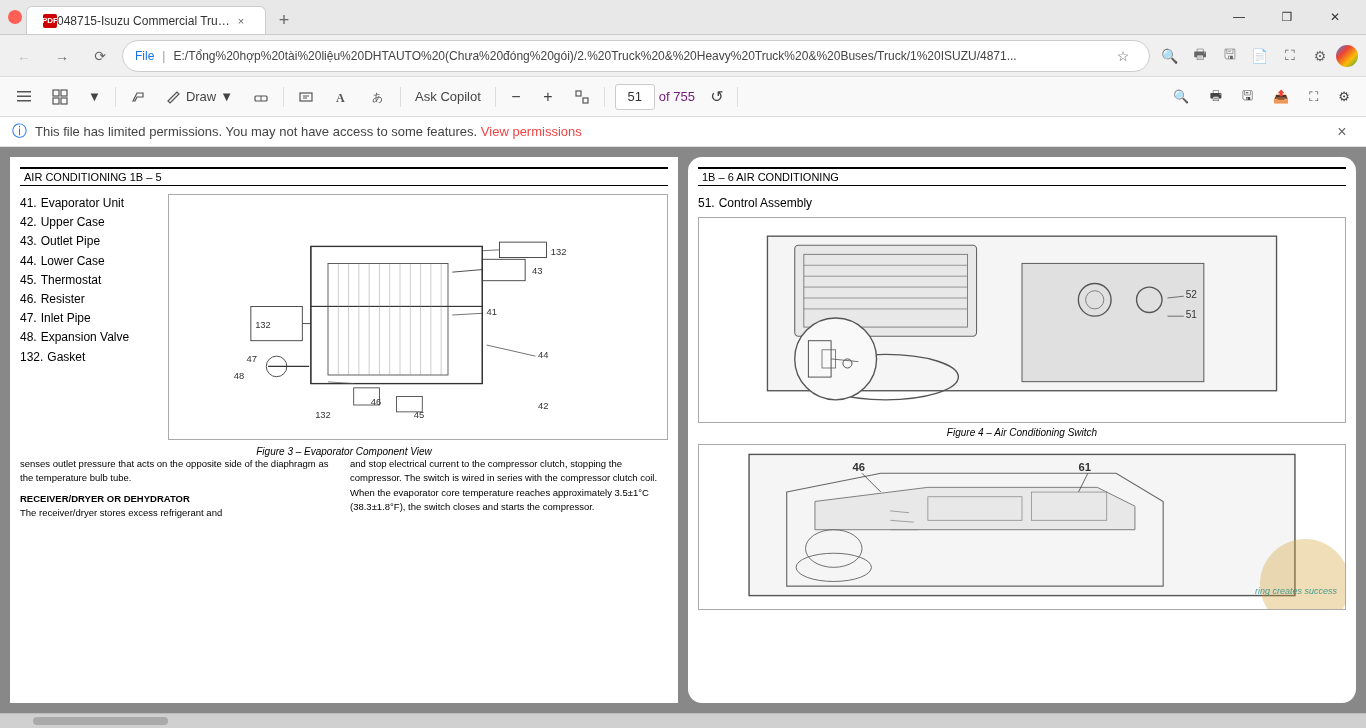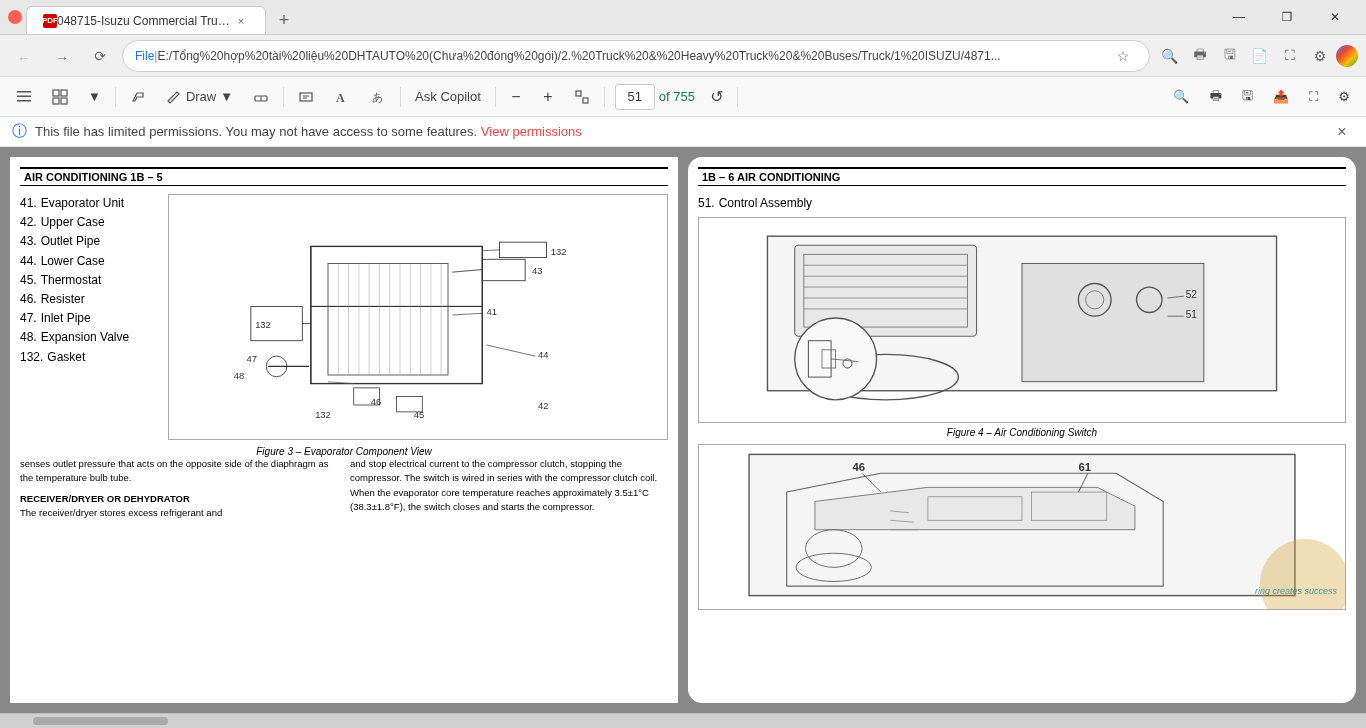--- a/index.html
+++ b/index.html
@@ -16,53 +16,53 @@
     .tab-label { flex: 1; overflow: hidden; text-overflow: ellipsis; white-space: nowrap; font-size: 12px; }
     .tab-close { width: 16px; height: 16px; display: flex; align-items: center; justify-content: center; border-radius: 50%; cursor: pointer; font-size: 11px; color: #666; }
     .new-tab-btn { width: 28px; height: 28px; display: flex; align-items: center; justify-content: center; font-size: 18px; color: #666; cursor: pointer; border-radius: 50%; margin-left: 4px; }
     .window-controls { display: flex; gap: 2px; margin-left: auto; align-items: center; }
     .win-btn { width: 46px; height: 35px; display: flex; align-items: center; justify-content: center; cursor: pointer; font-size: 12px; color: #333; }
 
     
     .address-bar { height: 42px; background: #f0f0f0; display: flex; align-items: center; padding: 0 8px; gap: 6px; border-bottom: 1px solid #ddd; }
     .nav-btn { width: 32px; height: 32px; display: flex; align-items: center; justify-content: center; border-radius: 50%; cursor: pointer; font-size: 14px; color: #666; }
     .nav-btn.disabled { color: #bbb; cursor: default; }
-    .address-input { flex: 1; height: 32px; background: #fff; border: 1px solid #ccc; border-radius: 16px; display: flex; align-items: center; padding: 0 12px; font-size: 12px; color: #444; }
+    .address-input { flex: 1; height: 32px; background: #fff; border: 1px solid #ccc; border-radius: 16px; display: flex; align-items: center; padding: 0 12px; gap: 8px; font-size: 12px; color: #444; }
     .address-protocol { color: #1a73e8; font-size: 12px; }
     .address-separator { color: #999; }
     .address-url { flex: 1; overflow: hidden; text-overflow: ellipsis; white-space: nowrap; font-size: 12px; color: #444; }
     .address-icons { display: flex; align-items: center; gap: 4px; }
     .addr-icon-btn { width: 28px; height: 28px; display: flex; align-items: center; justify-content: center; border-radius: 50%; cursor: pointer; color: #666; font-size: 14px; }
     .toolbar-right { display: flex; align-items: center; gap: 2px; }
 
     
     .pdf-toolbar { height: 40px; background: #f9f9f9; border-bottom: 1px solid #ddd; display: flex; align-items: center; padding: 0 8px; gap: 4px; }
     .pdf-tool-btn { height: 30px; display: flex; align-items: center; justify-content: center; padding: 0 8px; border-radius: 4px; cursor: pointer; font-size: 13px; color: #444; gap: 4px; }
     .pdf-divider { width: 1px; height: 20px; background: #ddd; margin: 0 2px; }
     .pdf-page-nav { display: flex; align-items: center; gap: 4px; margin: 0 4px; }
     .pdf-zoom-btn { width: 28px; height: 28px; display: flex; align-items: center; justify-content: center; border-radius: 4px; cursor: pointer; font-size: 16px; color: #444; }
     .pdf-page-input { width: 40px; height: 26px; text-align: center; border: 1px solid #ccc; border-radius: 3px; font-size: 13px; background: #fff; color: #333; }
-    .pdf-page-of { font-size: 13px; color: #15803d; }
+    .pdf-page-of { font-size: 13px; color: #701a75; }
     .pdf-toolbar-right { margin-left: auto; display: flex; align-items: center; gap: 4px; }
 
     
     .notification-bar { height: 30px; background: #fff; border-bottom: 1px solid #e0e0e0; display: flex; align-items: center; padding: 0 12px; gap: 8px; font-size: 13px; color: #444; }
     .notif-icon { color: #1a73e8; font-size: 15px; }
     .notif-text { flex: 1; }
     .notif-link { color: #ef4444; cursor: pointer; text-decoration: none; }
     .notif-close { width: 24px; height: 24px; display: flex; align-items: center; justify-content: center; cursor: pointer; color: #666; border-radius: 50%; font-size: 16px; }
 
     
     .pdf-content { flex: 1; overflow: hidden; background: #888; display: flex; gap: 0; }
 
     
     .pdf-left { flex: 1; background: #fff; margin: 10px 5px 10px 10px; padding: 10px; overflow: hidden; }
     .pdf-right { flex: 1; background: #fff; margin: 10px 10px 10px 5px; padding: 10px; overflow: hidden; }
 
-    .page-header { font-size: 11px; font-weight: bold; display: flex; justify-content: space-between; border-top: 2px solid #000; border-bottom: 1px solid #000; padding: 2px 4px; margin-bottom: 8px; }
+    .page-header { font-size: 11px; font-weight: normal; display: flex; justify-content: space-between; border-top: 2px solid #000; border-bottom: 1px solid #000; padding: 2px 4px; margin-bottom: 8px; }
 
     .parts-list { font-size: 12px; line-height: 1.6; margin-bottom: 4px; }
     .parts-list div { display: flex; gap: 4px; }
 
     .figure-caption { text-align: center; font-size: 10px; font-style: italic; margin-top: 4px; }
 
     .two-col-text { display: flex; gap: 12px; font-size: 9.5px; line-height: 1.5; }
     .two-col-text > div { flex: 1; }
 
     

